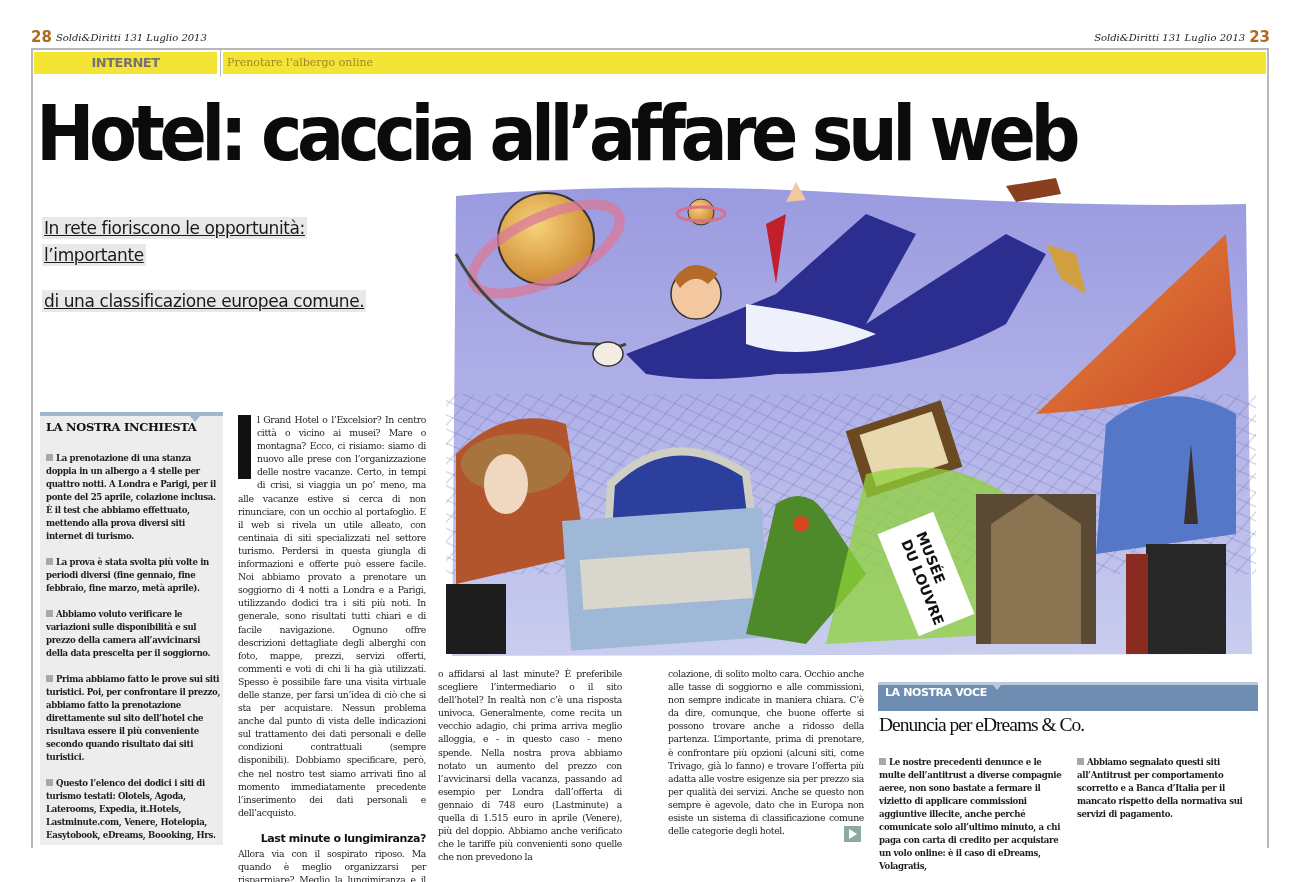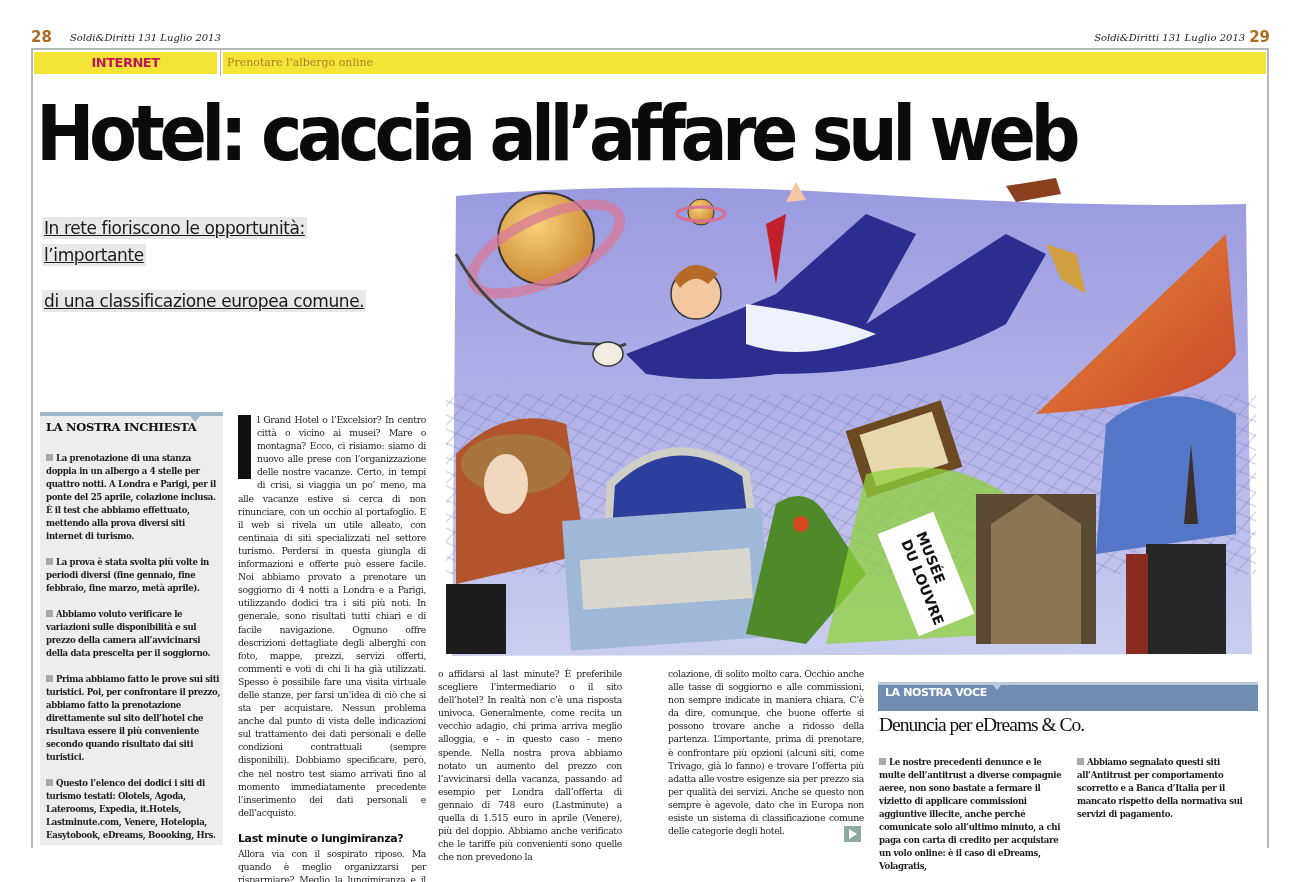--- a/index.html
+++ b/index.html
@@ -2,28 +2,28 @@
 <html><head>
 <meta charset="utf-8">
 <style>
   * { box-sizing: border-box; margin: 0; padding: 0; }
   html, body { width: 1300px; height: 882px; background: #ffffff; overflow: hidden; }
   body { position: relative; font-family: "DejaVu Serif", serif; color: #1a1a1a; }
 
   .folio { position: absolute; top: 28px; font-family: "DejaVu Serif", serif; font-style: italic; font-size: 10px; color: #222; white-space: nowrap; }
   .folio .num { font-family: "DejaVu Sans", sans-serif; font-style: normal; font-weight: bold; font-size: 15px; color: #b06a1e; vertical-align: -1px; }
   .folio.left { left: 31px; }
-  .folio.left .num { margin-right: 18px; }
+  .folio.left .num { margin-right: 4px; }
   .folio.right { right: 30px; }
   .folio.right .num { margin-left: 4px; }
 
   .frame { position: absolute; left: 31px; top: 48px; width: 1238px; height: 800px; border-left: 2px solid #b8b8b8; border-top: 2px solid #b8b8b8; border-right: 2px solid #b8b8b8; }
 
   .yellow-bar { position: absolute; top: 52px; height: 22px; background: #f4e436; }
-  .section-tag { left: 34px; width: 183px; text-align: center; font-family: "DejaVu Sans", sans-serif; font-weight: bold; font-size: 13px; line-height: 22px; color: #be185d; letter-spacing: -0.5px; }
+  .section-tag { left: 34px; width: 183px; text-align: center; font-family: "DejaVu Sans", sans-serif; font-weight: bold; font-size: 13px; line-height: 22px; color: #737373; letter-spacing: -0.5px; }
   .bar-divider { position: absolute; left: 220px; top: 50px; width: 1px; height: 26px; background: #b8b8b8; }
   .topic-bar { left: 223px; width: 1043px; font-family: "DejaVu Serif", serif; font-size: 11px; line-height: 22px; color: #a7852a; padding-left: 4px; }
 
   .headline { position: absolute; left: 36px; top: 84px; font-family: "DejaVu Sans", sans-serif; font-weight: bold; font-size: 76px; line-height: 100px; letter-spacing: -6px; color: #0b0b0b; white-space: nowrap; transform: scaleX(0.92); transform-origin: left top; }
 
   .deck { position: absolute; left: 42px; top: 215px; width: 360px; text-decoration: underline; }
   .deck span { display: inline; background: #e8e8e8; font-family: "DejaVu Sans", sans-serif; font-size: 17px; line-height: 27px; color: #1a1a1a; box-decoration-break: clone; -webkit-box-decoration-break: clone; padding: 1px 2px; letter-spacing: -0.4px; }
 
   .illustration { position: absolute; left: 446px; top: 174px; width: 810px; height: 484px; overflow: hidden; }
   .illustration svg { width: 100%; height: 100%; display: block; }
@@ -36,39 +36,39 @@
   .sidebar-body { position: absolute; left: 46px; top: 452px; width: 175px; font-family: "DejaVu Serif", serif; font-weight: bold; font-size: 8.6px; line-height: 13px; color: #1d1d1d; letter-spacing: -0.35px; }
   .sidebar-body p { margin-bottom: 13px; }
   .sq { display: inline-block; width: 7px; height: 7px; background: #a8a8a8; margin-right: 3px; vertical-align: 0px; }
 
   
   .col { position: absolute; font-family: "DejaVu Serif", serif; font-size: 9.3px; line-height: 13.1px; color: #1e1e1e; text-align: justify; letter-spacing: -0.35px; }
   .col1 { left: 238px; top: 413px; width: 188px; }
   .col2 { left: 438px; top: 667px; width: 184px; }
   .col3 { left: 668px; top: 667px; width: 196px; }
   .dropcap { float: left; width: 13px; height: 64px; background: #111; margin: 2px 6px 0 0; }
-  .subhead { font-family: "DejaVu Sans", sans-serif; font-weight: bold; font-size: 11px; line-height: 16px; margin-top: 12px; color: #111; letter-spacing: -0.4px; text-align: left; }
+  .subhead { font-family: "DejaVu Sans", sans-serif; font-weight: bold; font-size: 11px; line-height: 16px; margin-top: 12px; color: #111; letter-spacing: -0.4px; text-align: right; }
   .play-btn { position: absolute; left: 844px; top: 826px; width: 17px; height: 16px; background: #8cab9c; }
   .play-btn::after { content: ""; position: absolute; left: 5px; top: 3px; border-top: 5px solid transparent; border-bottom: 5px solid transparent; border-left: 8px solid #ffffff; }
 
   
   .voice-bar { position: absolute; left: 878px; top: 682px; width: 380px; height: 29px; background: #6e8db1; border-top: 3px solid #b9cadc; }
   .voice-notch { position: absolute; left: 993px; top: 685px; border-left: 4px solid transparent; border-right: 4px solid transparent; border-top: 5px solid #b9cadc; }
   .voice-label { position: absolute; left: 885px; top: 686px; font-family: "DejaVu Sans", sans-serif; font-weight: bold; font-size: 11px; color: #ffffff; letter-spacing: -0.4px; }
   .voice-title { position: absolute; left: 879px; top: 714px; font-family: Liberation Serif, serif; font-size: 19.5px; color: #111; letter-spacing: -1px; }
   .voice-col { position: absolute; top: 756px; width: 186px; font-family: "DejaVu Serif", serif; font-weight: bold; font-size: 8.6px; line-height: 13px; color: #1d1d1d; letter-spacing: -0.35px; }
   .voice-col p { margin-bottom: 15px; }
   .voice-col1 { left: 879px; width: 184px; }
   .voice-col2 { left: 1077px; }
 </style>
 </head>
 <body>
 
 <div class="folio left"><span class="num">28</span><span>Soldi&amp;Diritti 131  Luglio 2013</span></div>
-<div class="folio right"><span>Soldi&amp;Diritti 131  Luglio 2013</span><span class="num">29</span></div>
+<div class="folio right"><span>Soldi&amp;Diritti 131  Luglio 2013</span><span class="num">23</span></div>
 
 <div class="frame"></div>
 
 <div class="yellow-bar section-tag">INTERNET</div>
 <div class="bar-divider"></div>
 <div class="yellow-bar topic-bar">Prenotare l'albergo online</div>
 
 <h1 class="headline">Hotel: caccia all’affare sul web</h1>
 
 <div class="deck">

